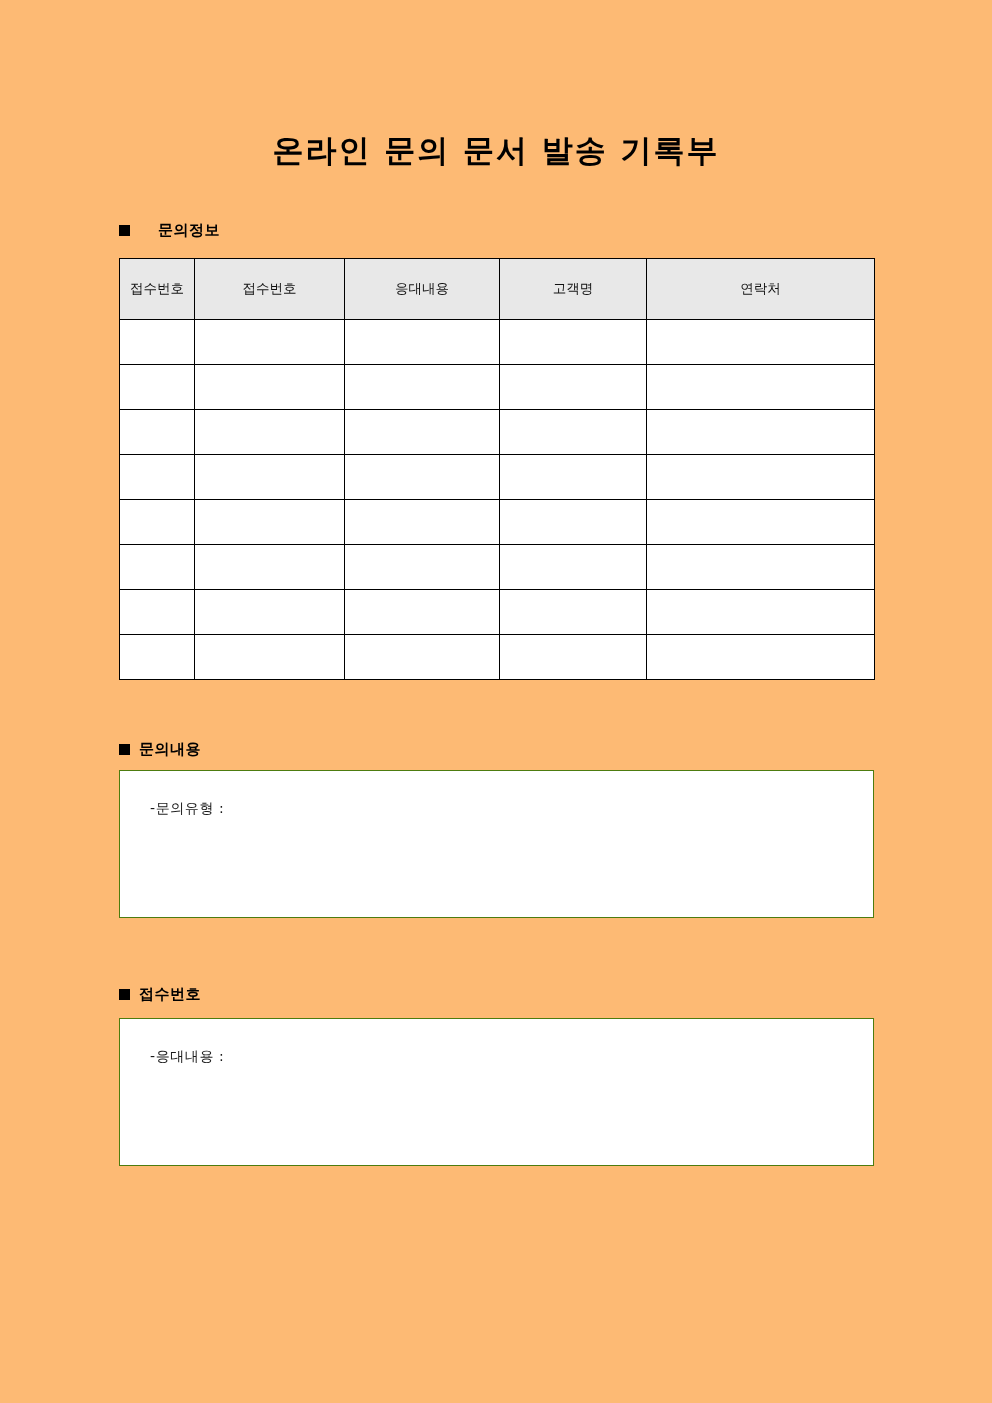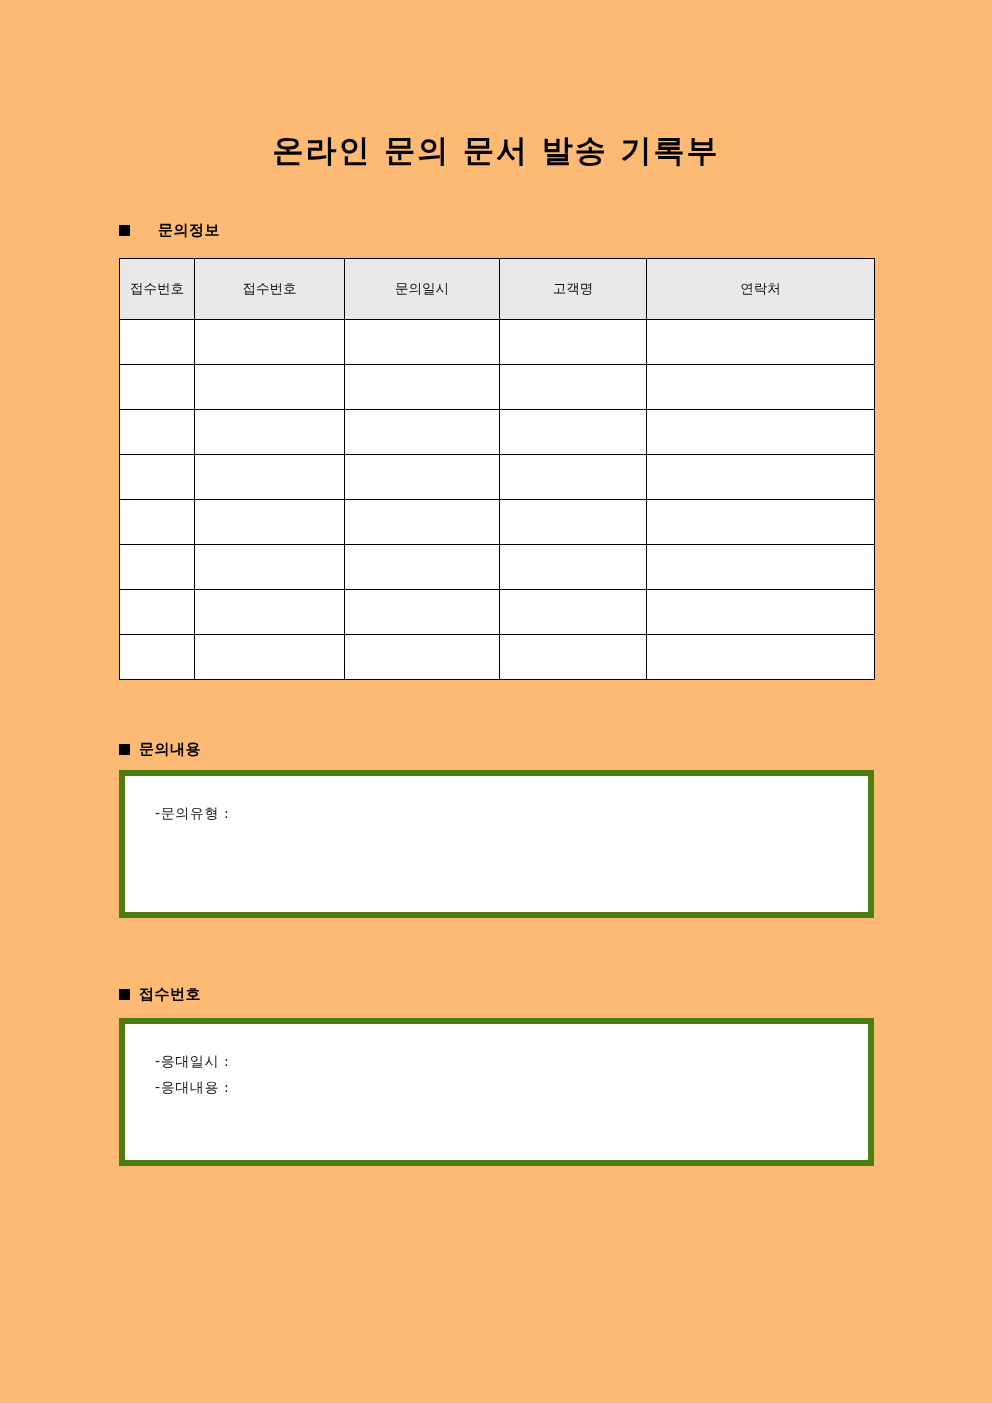--- a/index.html
+++ b/index.html
@@ -94,21 +94,21 @@
   .col-chan   { width: 155px; }
   .col-name   { width: 147px; }
   .col-phone  { width: 228px; }
 
   
   .content-box {
     position: absolute;
     left: 119px;
     width: 755px;
     box-sizing: border-box;
-    border: 6px solid #4d7c0f;
+    border: 1px solid #4d7c0f;
     background: #ffffff;
     padding: 24px 0 0 30px;
   }
   #box-inquiry-content { top: 770px; height: 148px; }
   #box-response-content { top: 1018px; height: 148px; }
 
   .field-line {
     font-size: 14px;
     line-height: 26px;
     letter-spacing: 0.6px;
@@ -133,21 +133,21 @@
       <col class="col-no">
       <col class="col-date">
       <col class="col-chan">
       <col class="col-name">
       <col class="col-phone">
     </colgroup>
     <thead>
       <tr>
         <th>접수번호</th>
         <th>접수번호</th>
-        <th>문의일시</th>
+        <th>응대내용</th>
         <th>고객명</th>
         <th>연락처</th>
       </tr>
     </thead>
     <tbody id="inquiry-info-tbody">
 
     <tr>
           <td></td>
           <td></td>
           <td></td>
@@ -214,17 +214,16 @@
   <div class="content-box" id="box-inquiry-content">
     <div class="field-line">-문의유형 :</div>
   </div>
 
   <div class="section-heading" id="heading-response-content">
     <span class="heading-marker"></span>
     <span>접수번호</span>
   </div>
 
   <div class="content-box" id="box-response-content">
-    <div class="field-line">-응대일시 :</div>
     <div class="field-line">-응대내용 :</div>
   </div>
 
 </div>
 
 </body></html>

